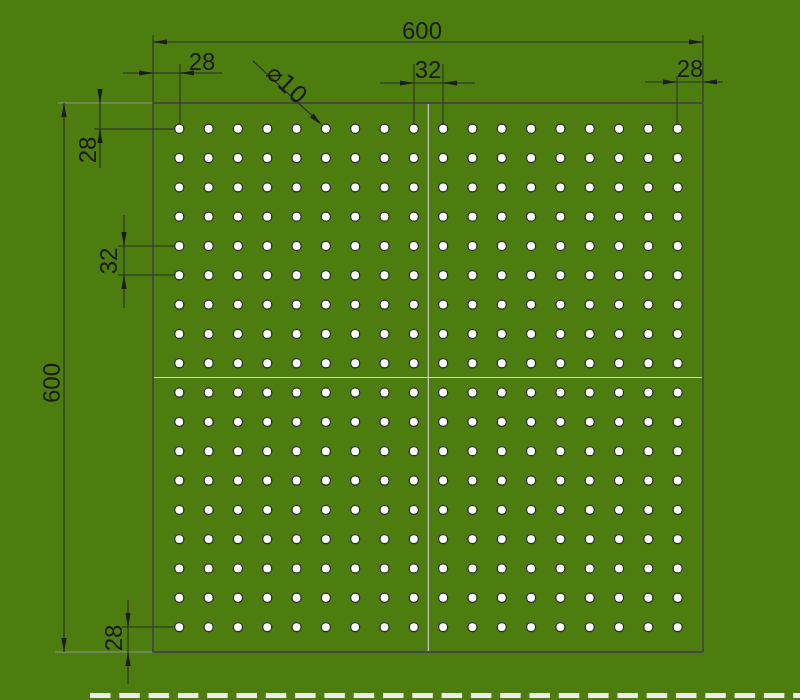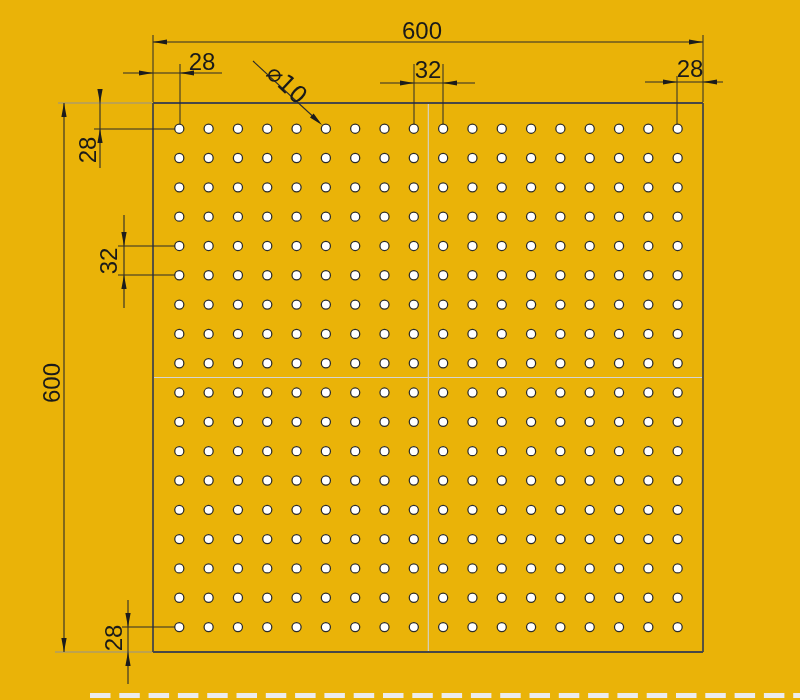--- a/index.html
+++ b/index.html
@@ -8,21 +8,21 @@
     background: #ffffff;
     width: 800px;
     height: 700px;
     overflow: hidden;
     font-family: "Liberation Sans", "DejaVu Sans", sans-serif;
   }
   #stage {
     position: relative;
     width: 800px;
     height: 700px;
-    background: #eab308;
+    background: #4d7c0f;
   }
   svg { display: block; }
   .dimline   { stroke: #2b2b2b; stroke-width: 1.1; fill: none; }
   .extline   { stroke: #2b2b2b; stroke-width: 1.0; fill: none; }
   .extgray   { stroke: #919191; stroke-width: 1.2; fill: none; }
   .platedge  { stroke: #474747; stroke-width: 1.8; fill: none; }
   .seam      { stroke: #d4d4d4; stroke-width: 1.1; fill: none; }
   .arrow     { fill: #1c1c1c; stroke: none; }
   .dimtext   {
     fill: #1a1a1a;

